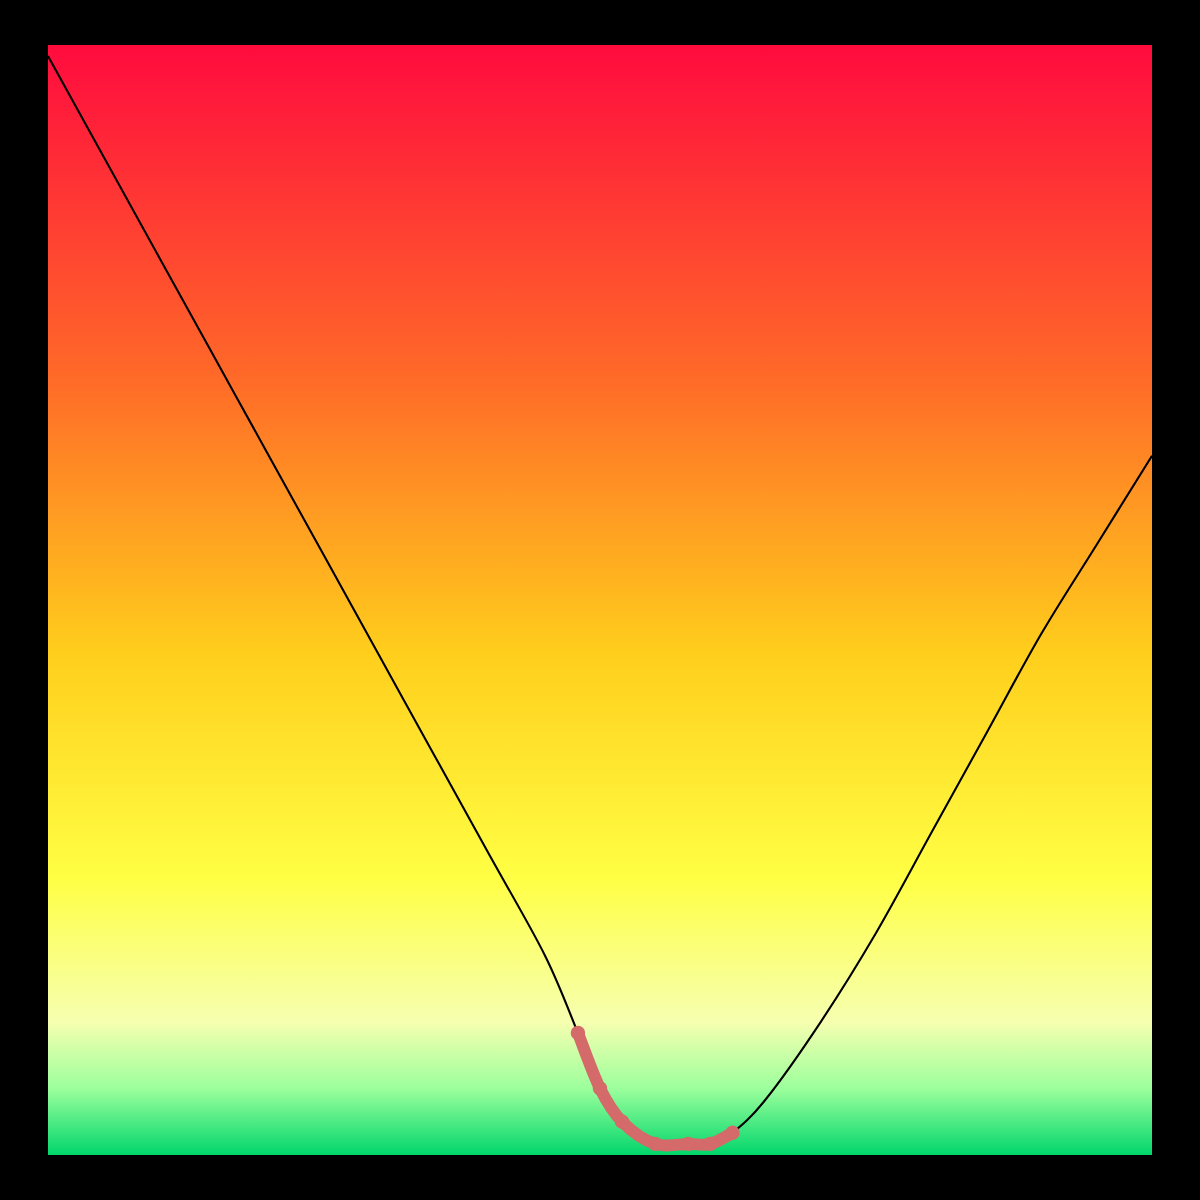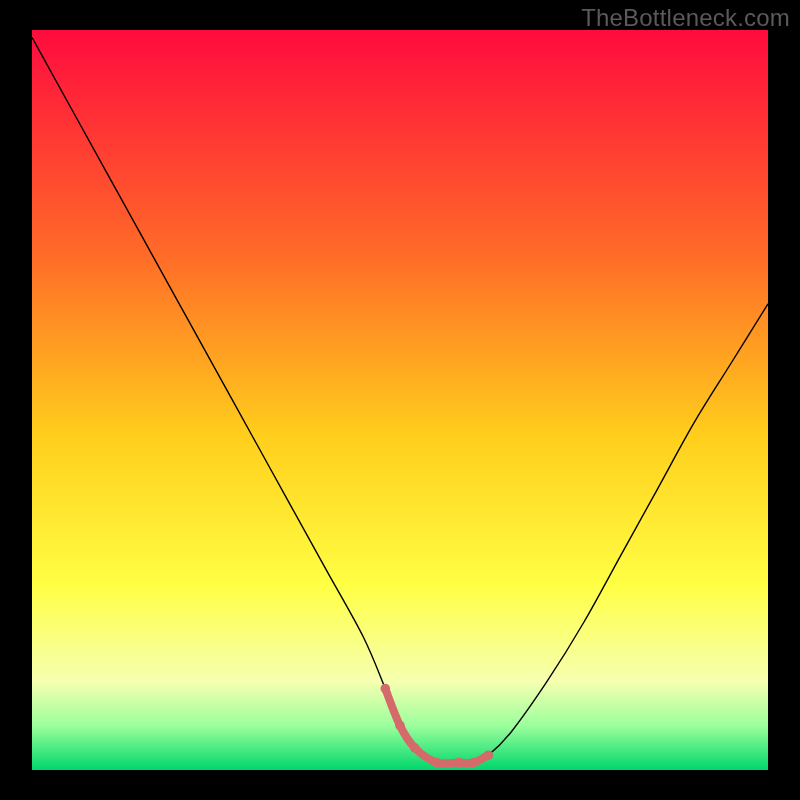--- a/index.html
+++ b/index.html
@@ -44,21 +44,20 @@
     inset: 0;
     width: 100%;
     height: 100%;
   }
 </style>
 </head>
 <body>
 
 <div class="frame">
 
-  <div class="watermark">TheBottleneck.com</div>
 
   <div class="plot-area">
 
     <svg class="gradient" viewBox="0 0 736 740" preserveAspectRatio="none">
       <defs>
         <linearGradient id="bg-grad" x1="0" y1="0" x2="0" y2="1">
             <stop offset="0%" stop-color="#ff0b3e"></stop>
             <stop offset="30%" stop-color="#ff6a28"></stop>
             <stop offset="55%" stop-color="#ffcf1c"></stop>
             <stop offset="75%" stop-color="#ffff44"></stop>

